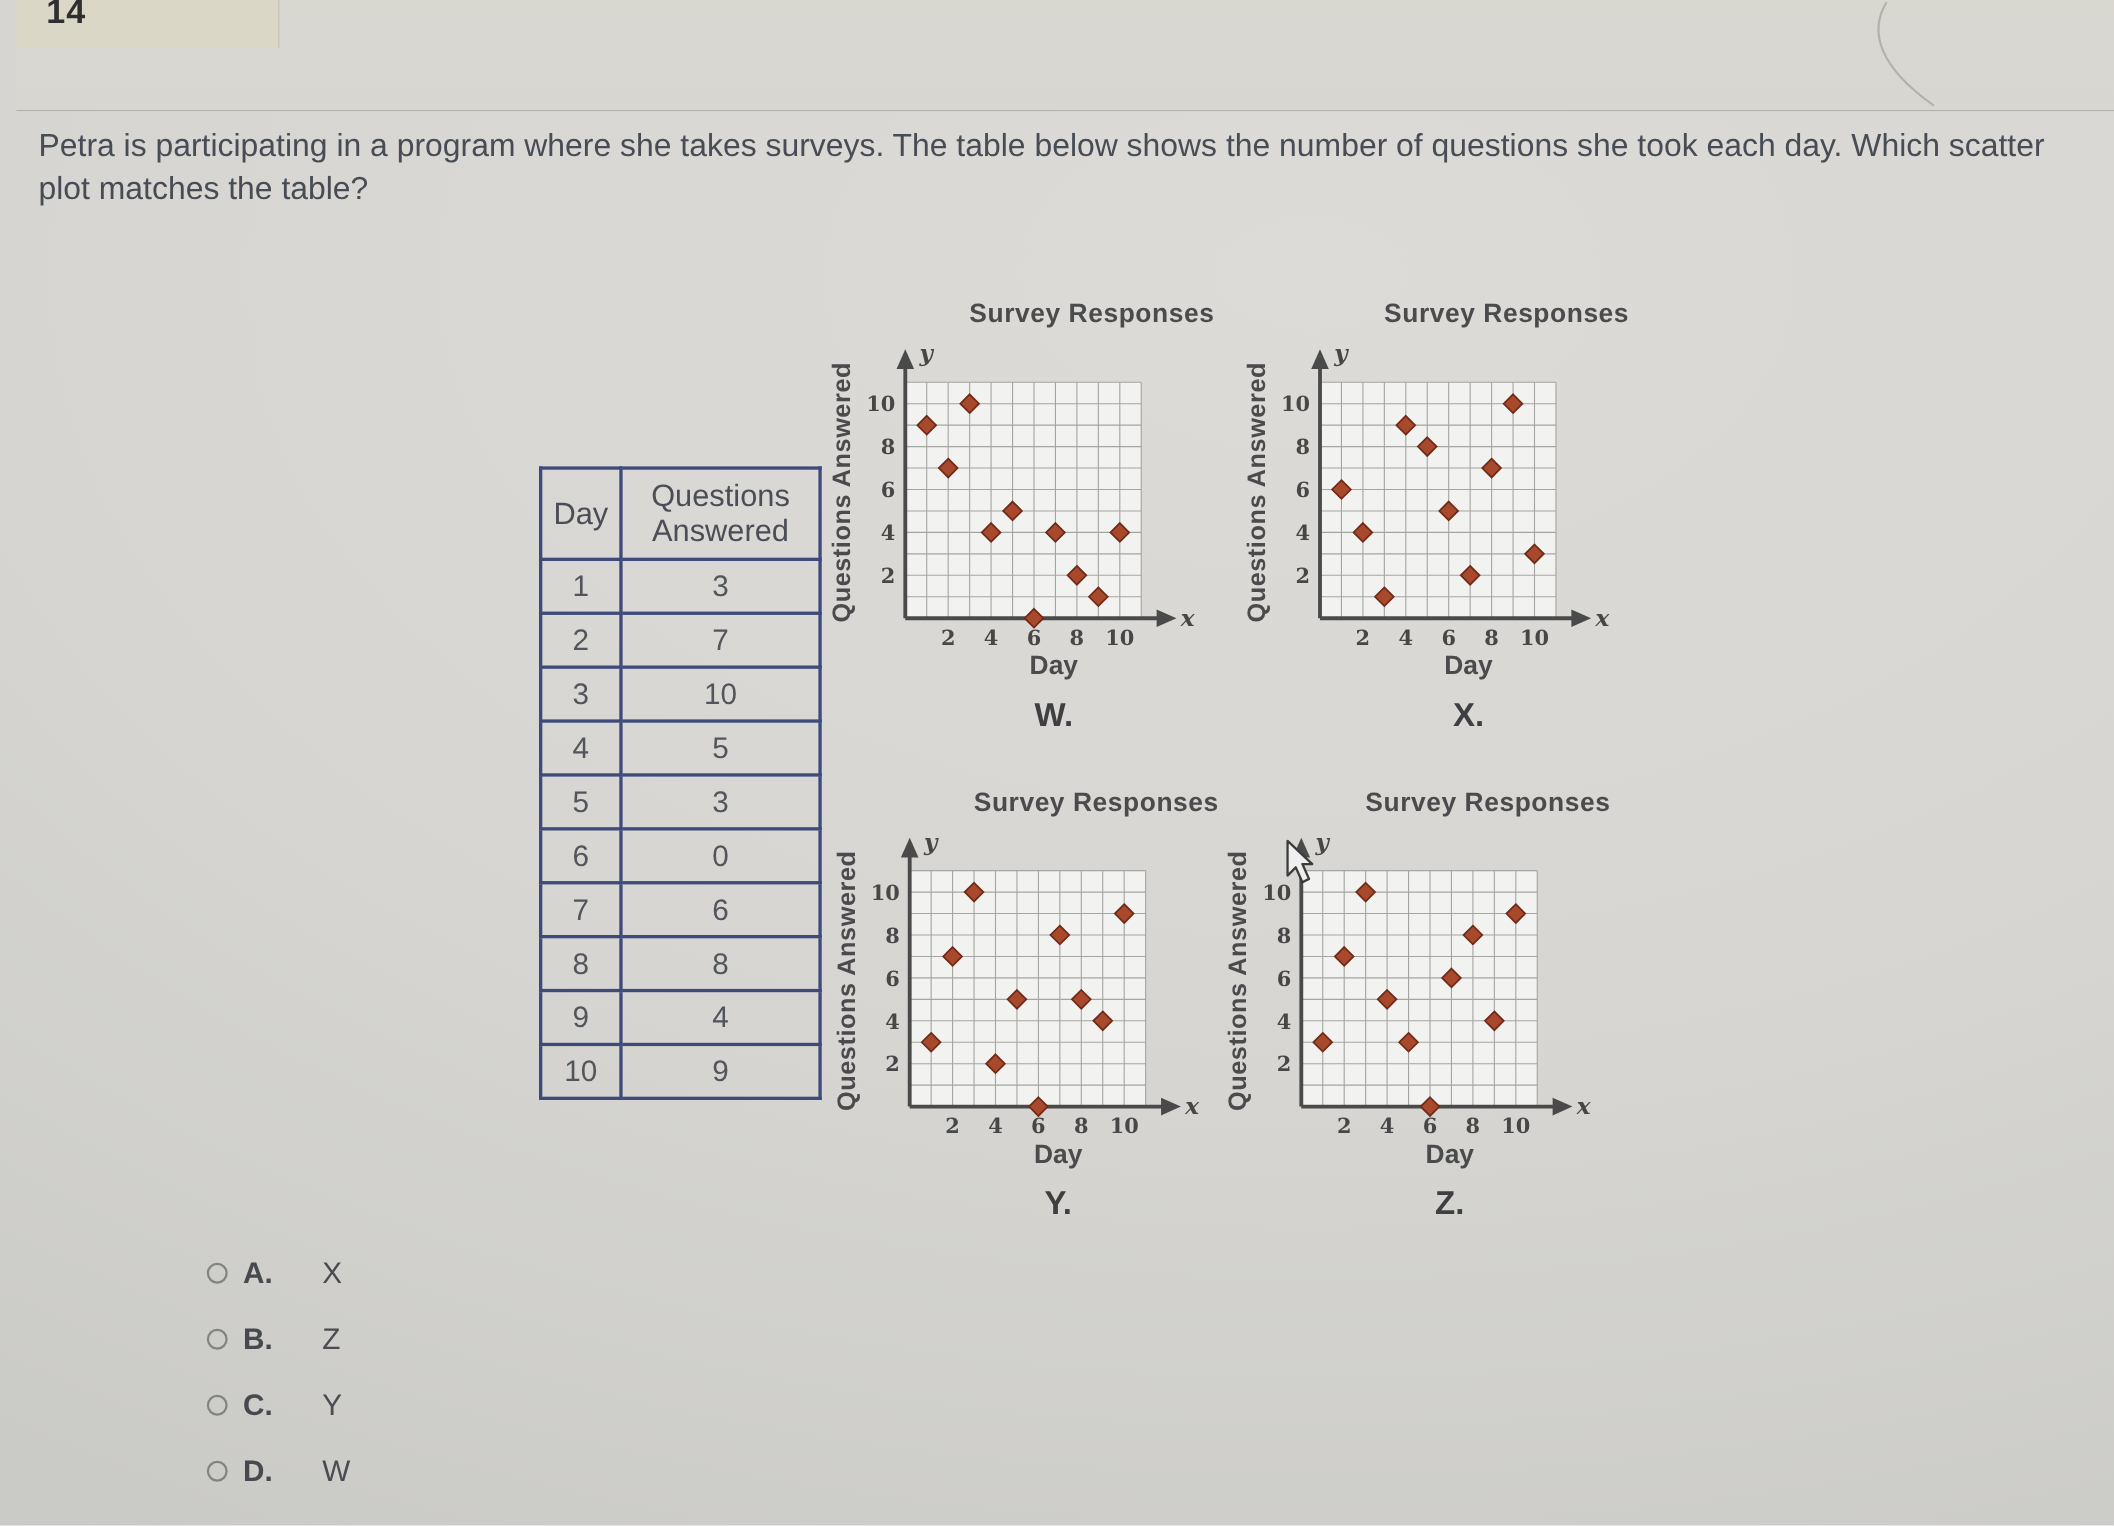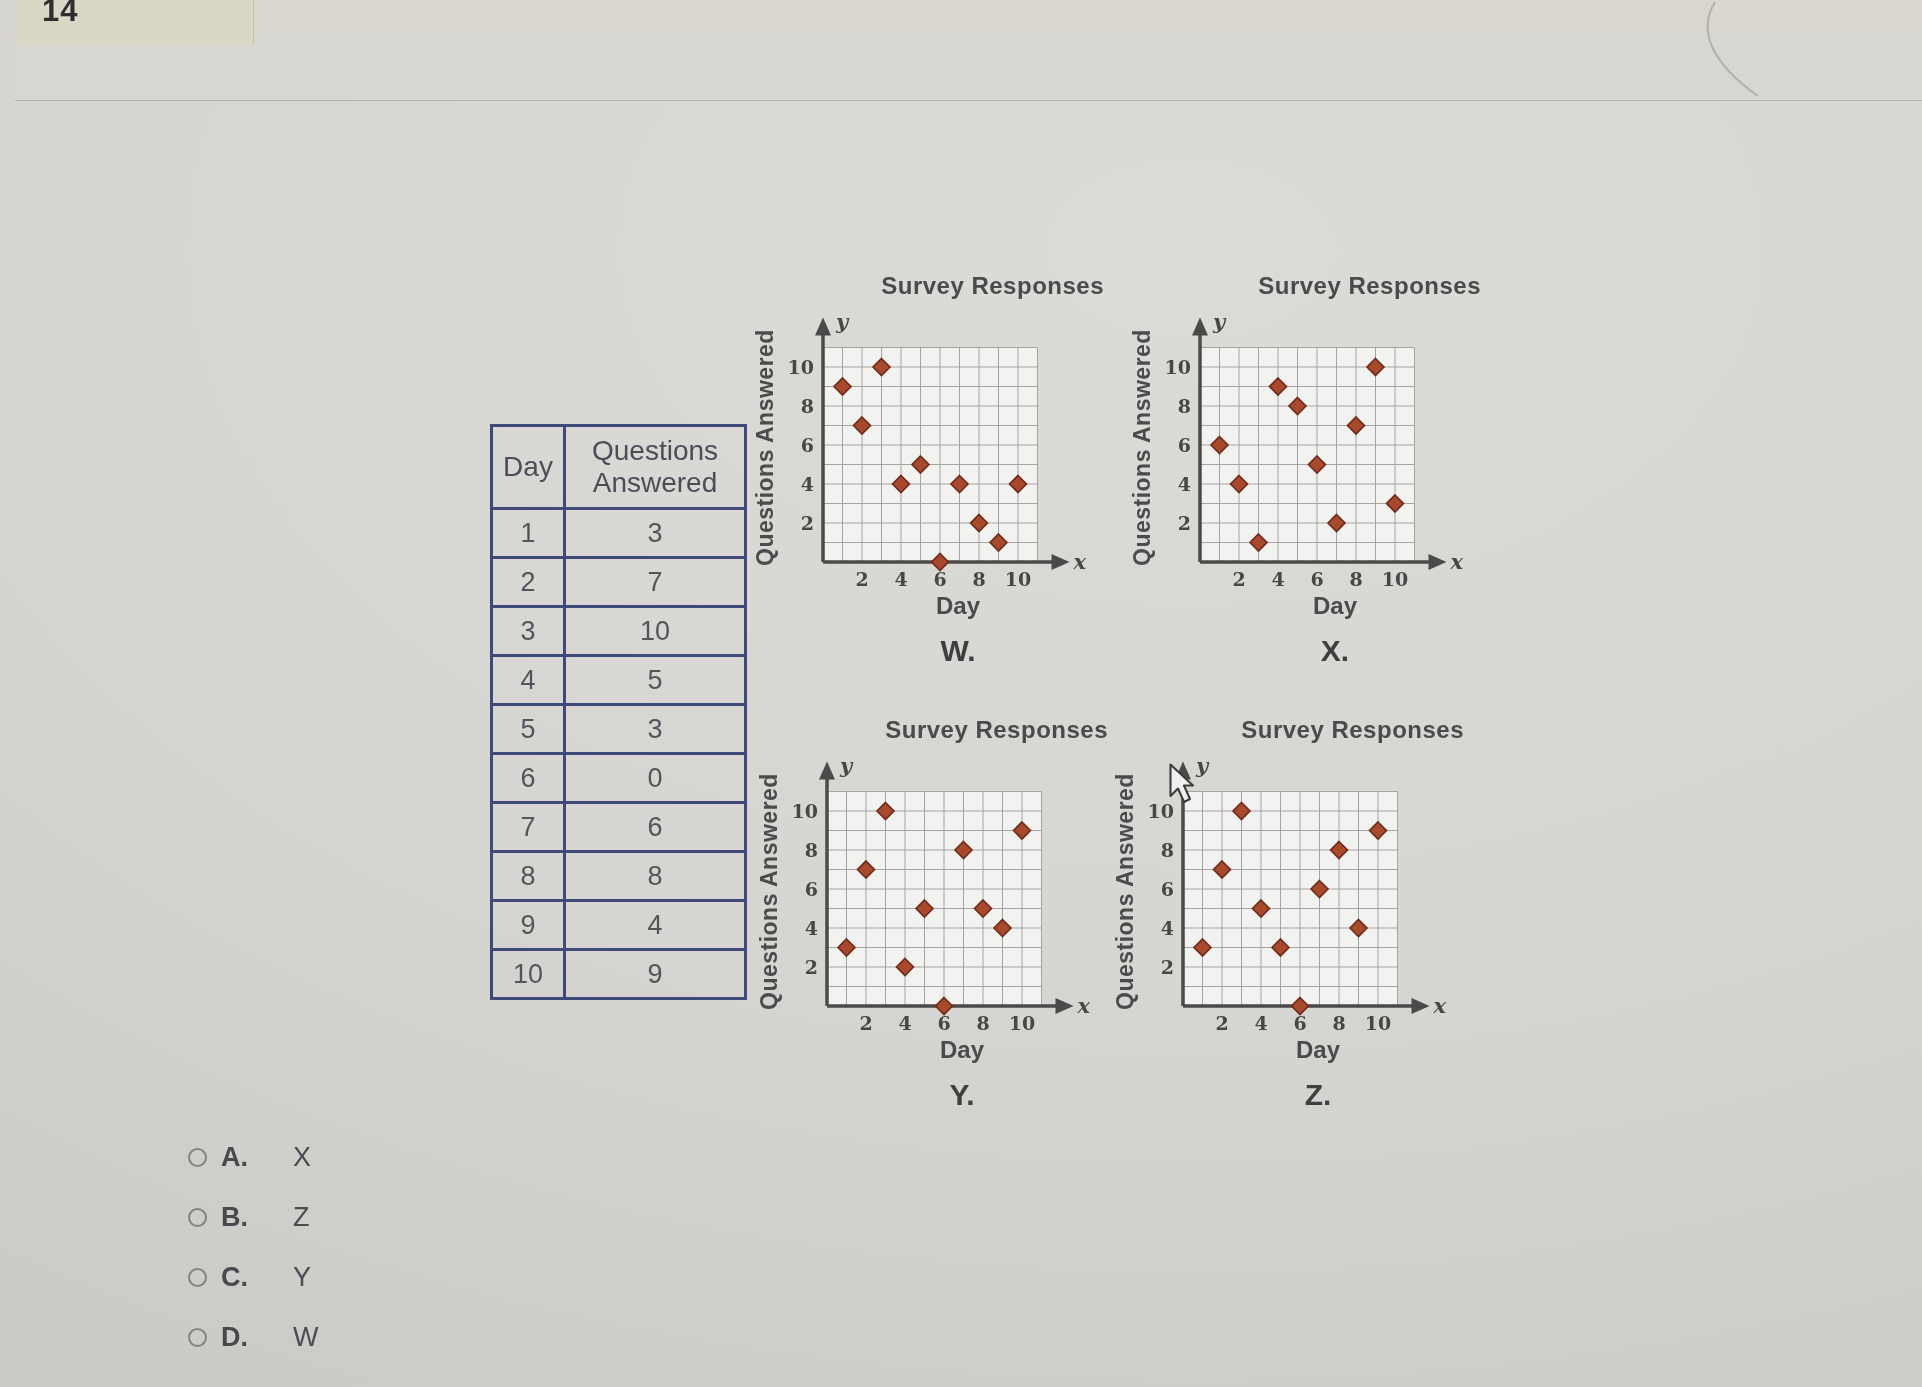--- a/index.html
+++ b/index.html
@@ -49,20 +49,21 @@
   <div class="top-strip">
     <div class="qnum-tab">
       <span>14</span>
     </div>
   </div>
 
   <svg class="artifact" width="120" height="110">
     <path d="M 25 2 C 8 30, 20 62, 68 96" fill="none" stroke="#a3a29a" stroke-width="2" opacity="0.7"></path>
   </svg>
 
+  <div class="question">Petra is participating in a program where she takes surveys. The table below shows the number of questions she took each day. Which scatter plot matches the table?</div>
 
   <table class="survey">
     <thead>
       <tr>
         <th class="col-day">Day</th>
         <th class="col-q">Questions Answered</th>
       </tr>
     </thead>
     <tbody>
         <tr>

